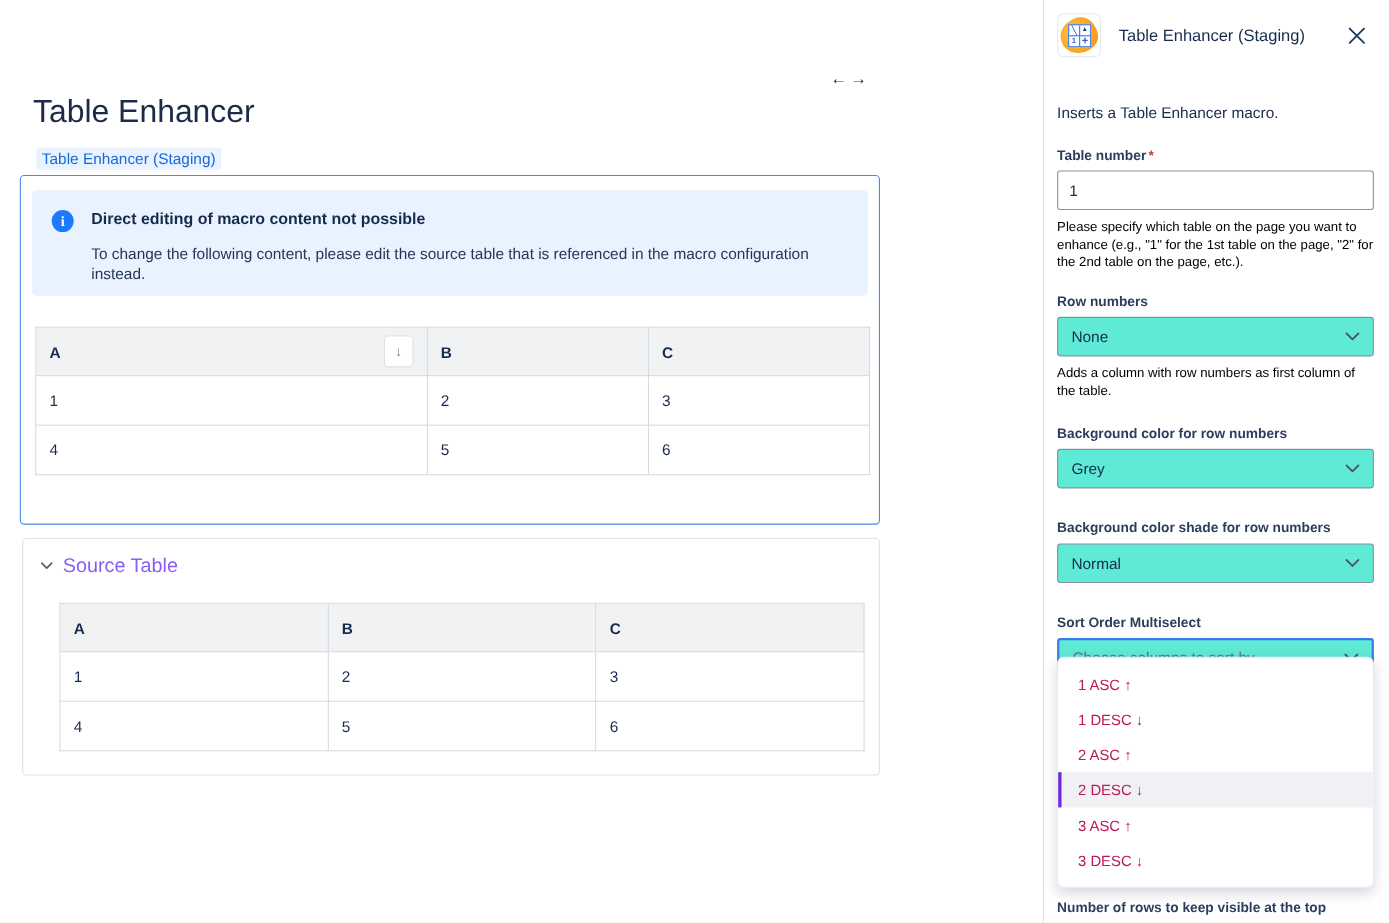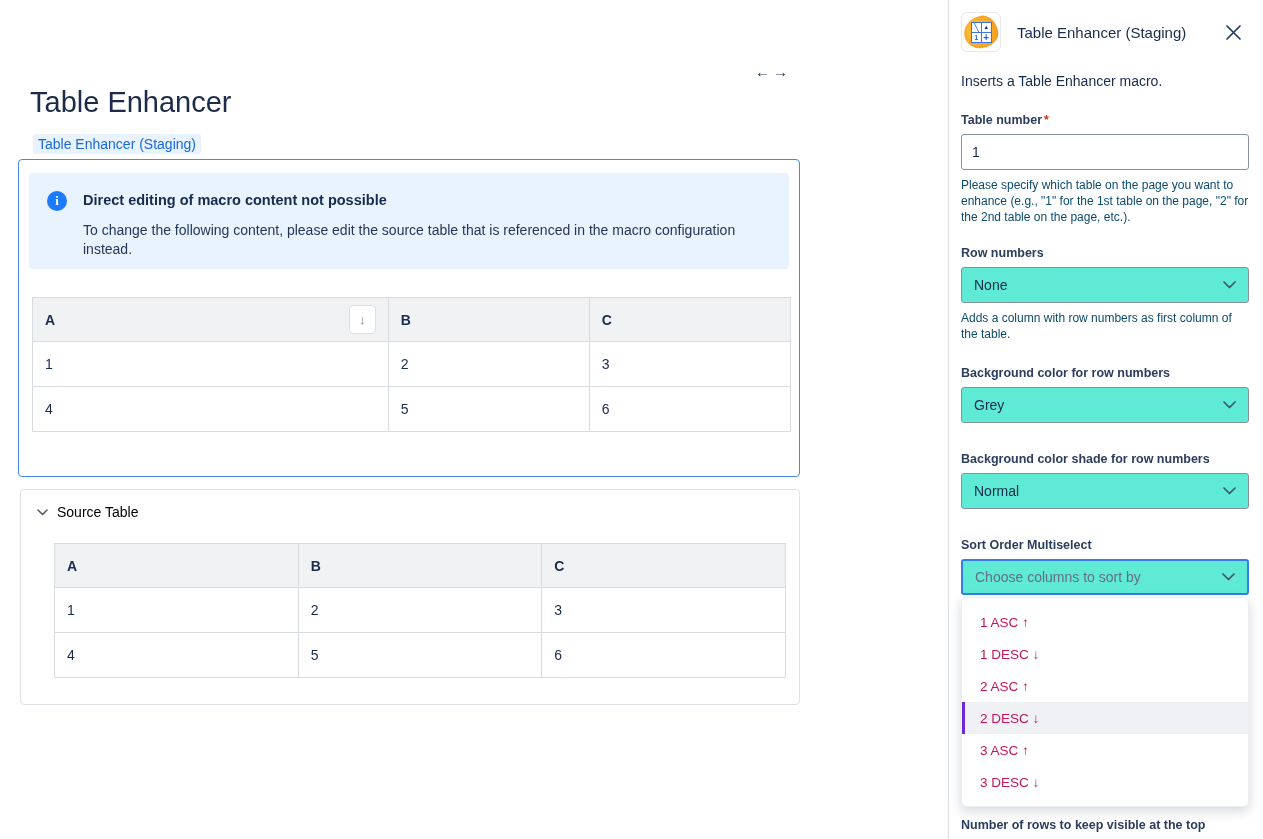--- a/index.html
+++ b/index.html
@@ -38,21 +38,21 @@
   table.tbl td { height:45px; background:#fff; }
   .th-flex { display:flex; align-items:center; justify-content:space-between; }
   .sort-btn { width:27px; height:29px; background:#fff; border:1px solid #DCDFE4;
     border-radius:4px; color:#7A869A; font-size:13px; cursor:pointer;
     display:flex; align-items:center; justify-content:center; }
 
   .source-box { margin:12px 0 0 20px; width:780px; height:216px;
     border:1px solid #DFE1E6; border-radius:4px; padding:14px 0 0 16px; }
   .source-header { display:flex; align-items:center; gap:9px; cursor:pointer; }
   .source-header .chev { display:flex; }
-  .source-header span.lbl { font-size:14px; color:#000000; }
+  .source-header span.lbl { font-size:18px; color:#8b5cf6; }
   table.tbl2 { width:732px; margin:23px 0 0 17px; }
 
   
   .divider { width:1px; height:839px; background:#D9DCE1; }
 
   
   .panel { position:relative; width:314px; height:839px; background:#fff;
     padding:0 14px 0 12px; }
   .panel-header { display:flex; align-items:center; margin-top:12px; }
   .macro-card { width:40px; height:40px; background:#fff; border:1px solid #E7E9ED;
@@ -67,33 +67,33 @@
     color:#2B5FCE; overflow:hidden; }
   .mgrid .c1 { border-right:1.5px solid #3D73E0; border-bottom:1.5px solid #3D73E0;
     font-size:9px; line-height:8px; }
   .mgrid .c2 { border-bottom:1.5px solid #3D73E0; font-size:6px; color:#1A3E8C; }
   .mgrid .c3 { border-right:1.5px solid #3D73E0; font-size:7px; font-weight:bold; }
   .mgrid .c4 { font-size:10px; font-weight:bold; }
   .panel-title { font-size:15px; color:#172B4D; margin-left:16px; flex:1; }
   .close-btn { background:none; border:none; cursor:pointer; padding:2px;
     margin-right:4px; display:flex; }
 
-  .panel-desc { margin-top:21px; font-size:14px; color:#172B4D; }
+  .panel-desc { margin-top:42px; font-size:14px; color:#172B4D; }
 
   .fgroup { }
   .flabel { font-size:12.5px; font-weight:700; color:#2C3E5D; }
   .req { color:#C9372C; margin-left:2px; }
   .tinput { width:288px; height:36px; border:1.5px solid #8590A2; border-radius:3px;
     padding:0 10px; font-size:14px; color:#172B4D;
     font-family:"Liberation Sans", sans-serif; }
   .fselect { width:288px; height:36px; border:1.5px solid #8590A2; border-radius:3px;
     padding:0 12px; display:flex; align-items:center; justify-content:space-between;
     font-size:14px; color:#172B4D; cursor:pointer; background:#5eead4; }
   .fselect.focused { border:2px solid #357DE8; color:#626F86; }
-  .fhelp { font-size:12px; color:#0c4a6e; line-height:16px; margin-top:7px;
+  .fhelp { font-size:12px; color:#000000; line-height:16px; margin-top:7px;
     width:288px; }
 
   .mt24 { margin-top:24px; } .mt20 { margin-top:21px; } .mt28 { margin-top:29px; }
   .mt6 { margin-top:7px; }
 
   .help-clip { height:8px; overflow:hidden; margin-top:4px; }
 
   .dropdown { position:absolute; top:597px; left:12px; width:288px; z-index:6;
     background:#fff; border:1px solid #EDEEF1; border-radius:6px;
     box-shadow:0 4px 12px rgba(9,30,66,0.18); padding:8px 0; }

